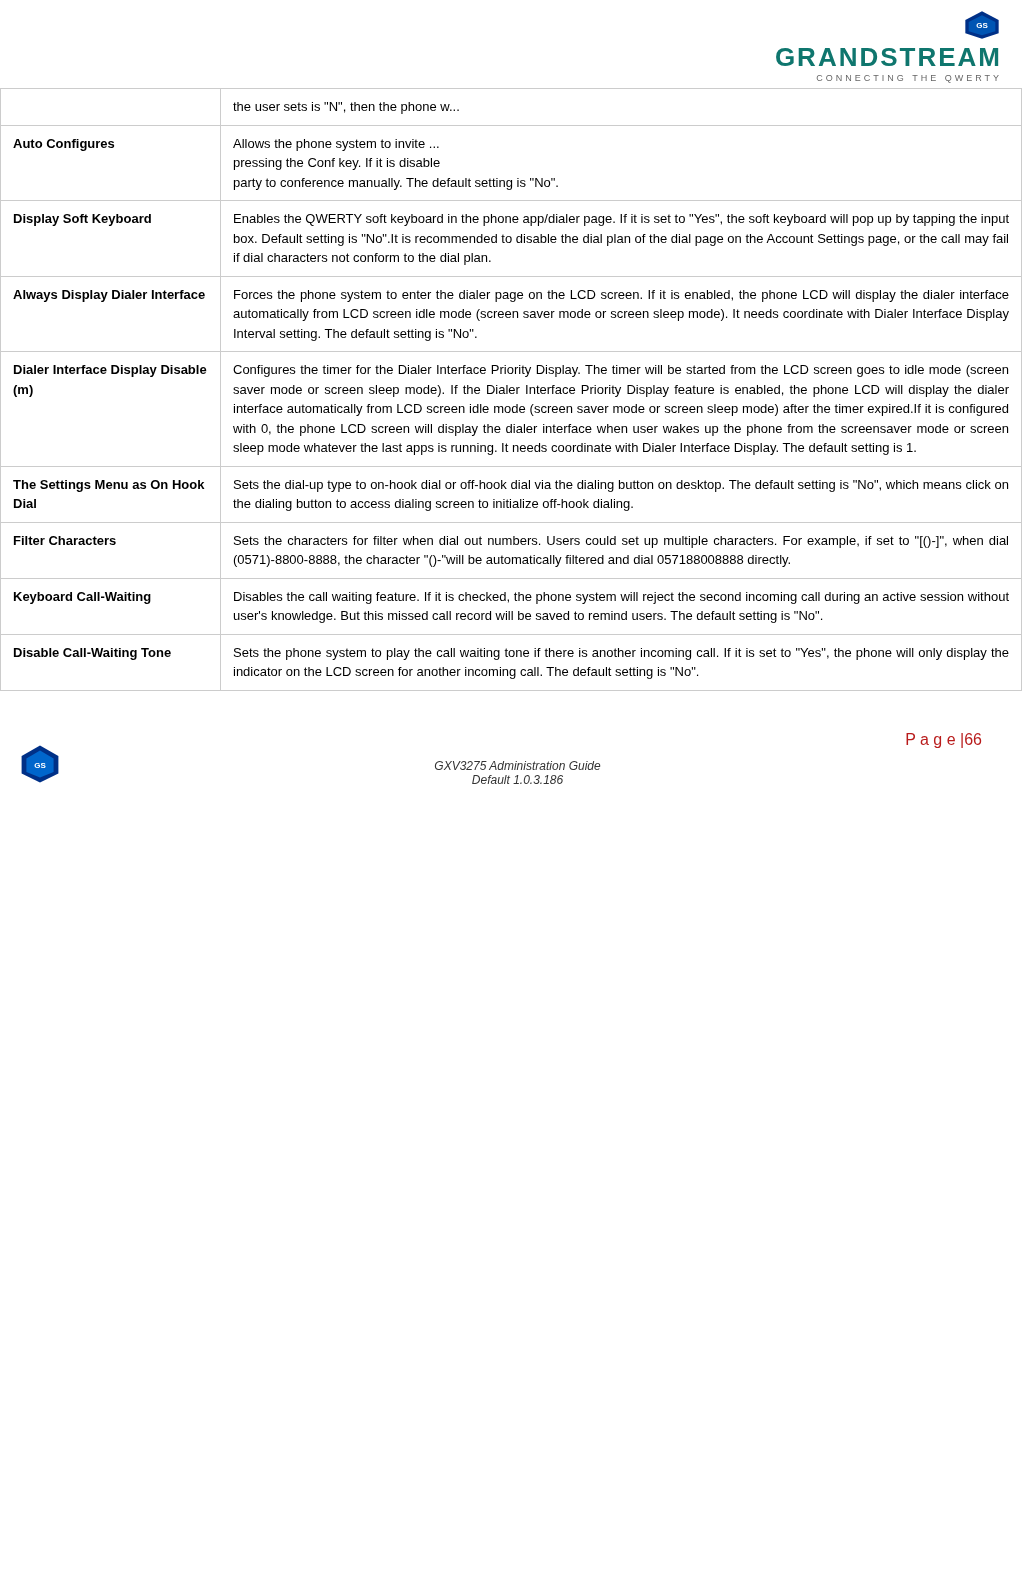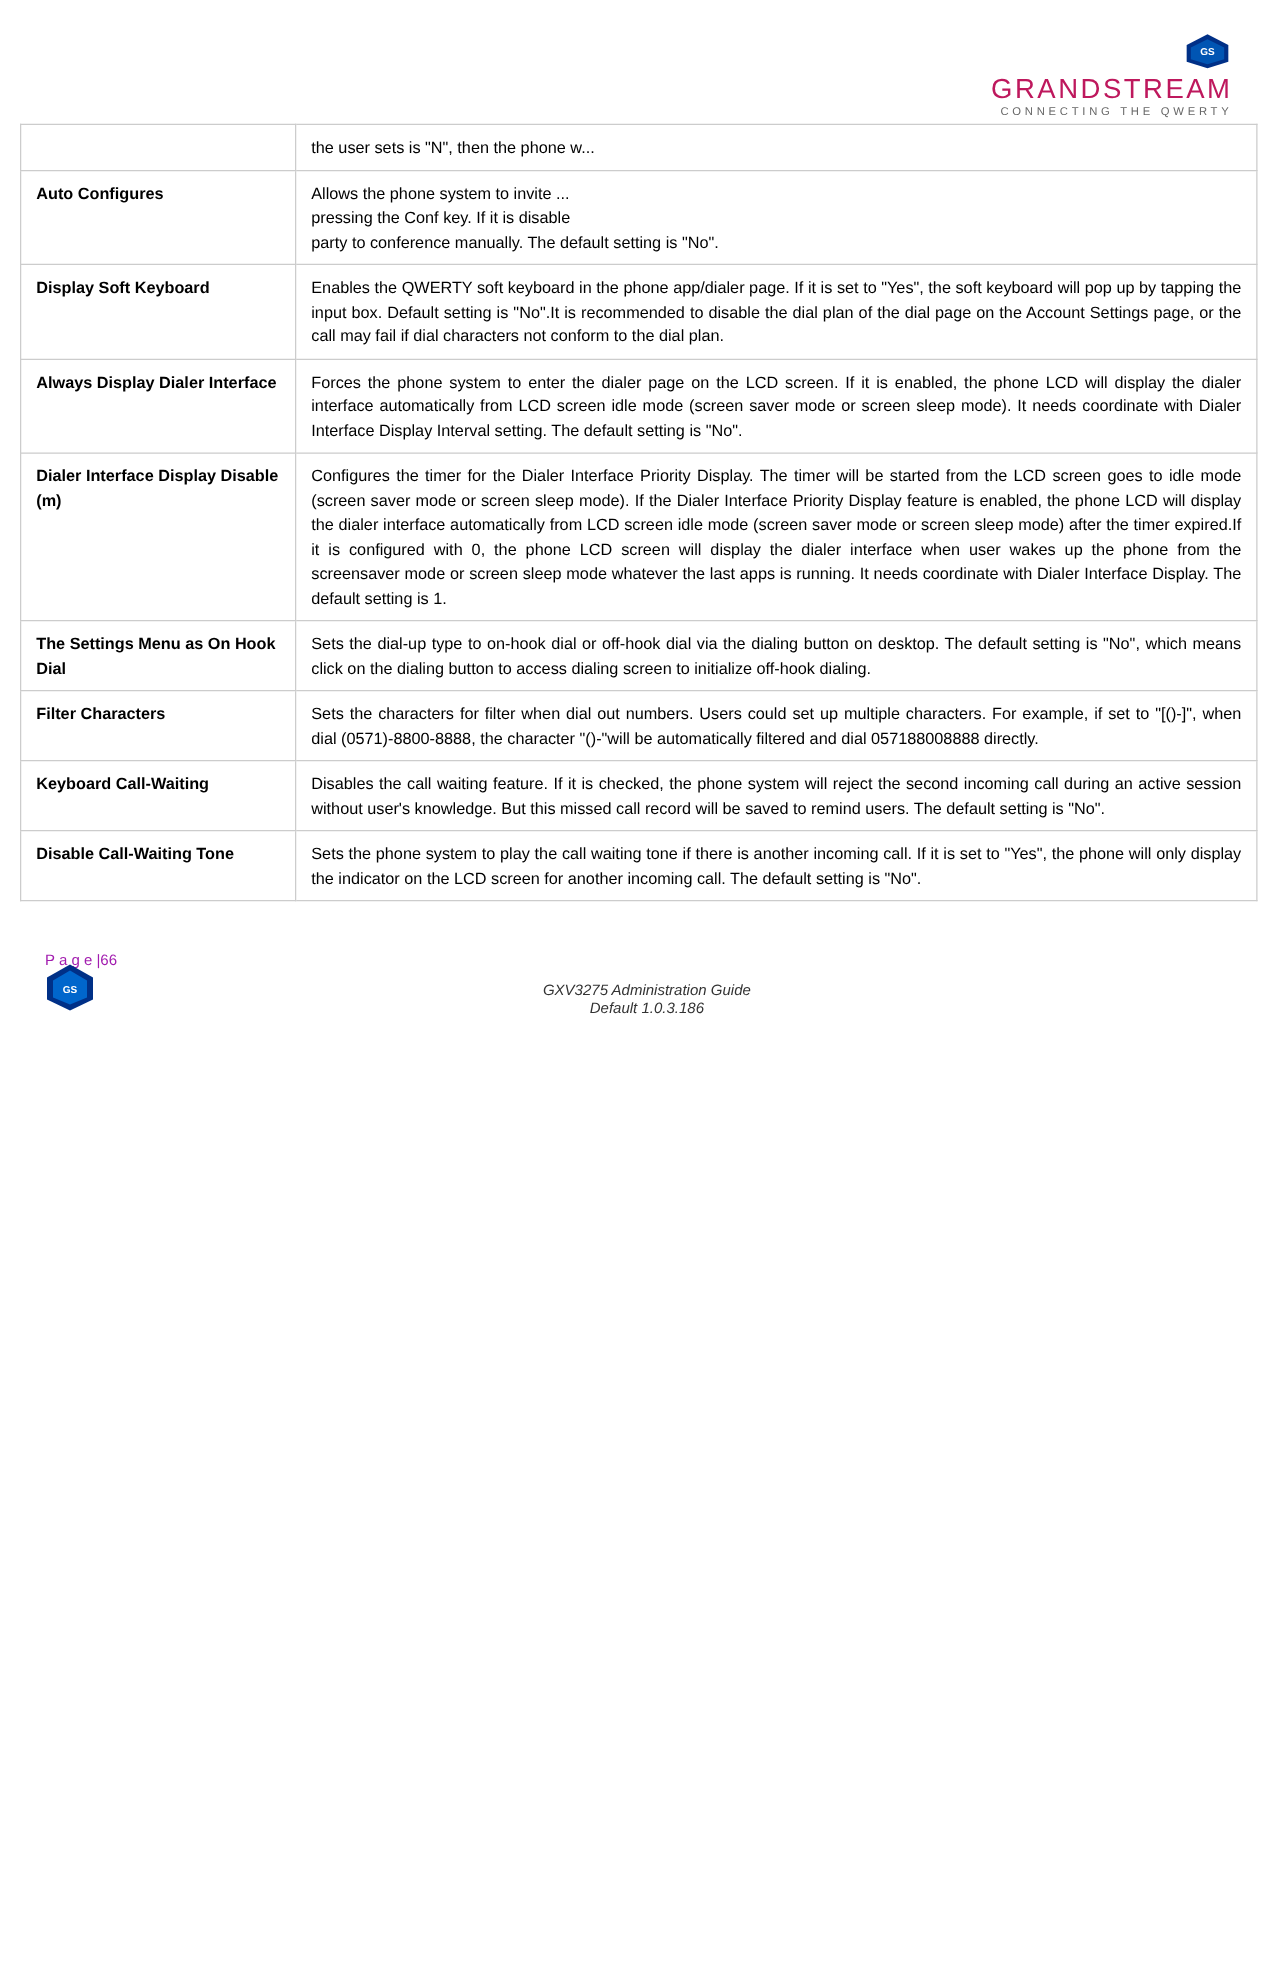--- a/index.html
+++ b/index.html
@@ -9,38 +9,38 @@
       color: #000;
       background: #fff;
       width: 1022px;
       min-height: 1586px;
       position: relative;
     }
     .page-wrapper {
       width: 1022px;
       min-height: 1586px;
       position: relative;
-      padding: 16px;
+      padding: 0;
     }
     
     .header {
       display: flex;
       justify-content: flex-end;
       padding: 10px 20px 5px 20px;
       border-bottom: none;
     }
     .logo-area {
       display: flex;
       flex-direction: column;
       align-items: flex-end;
     }
     .logo-text-grandstream {
-      font-size: 22px;
-      font-weight: normal;
-      color: #be185d;
+      font-size: 26px;
+      font-weight: bold;
+      color: #0f766e;
       letter-spacing: 2px;
     }
     .logo-text-sub {
       font-size: 9px;
       color: #666;
       letter-spacing: 3px;
     }
     .logo-icon {
       width: 40px;
       height: 30px;
@@ -62,23 +62,24 @@
       width: 220px;
       font-weight: bold;
       font-size: 13px;
       white-space: normal;
     }
     .main-table tr td:last-child {
       font-size: 13px;
       text-align: justify;
     }
     .footer-page {
+      text-align: right;
       padding-right: 20px;
-      font-size: 12px;
-      color: #a21caf;
+      font-size: 16px;
+      color: #b91c1c;
       margin-bottom: 5px;
     }
     .footer-center {
       font-size: 12px;
       color: #333;
       text-align: center;
     }
     .footer-center div {
       font-style: italic;
       margin-left: 13px;

